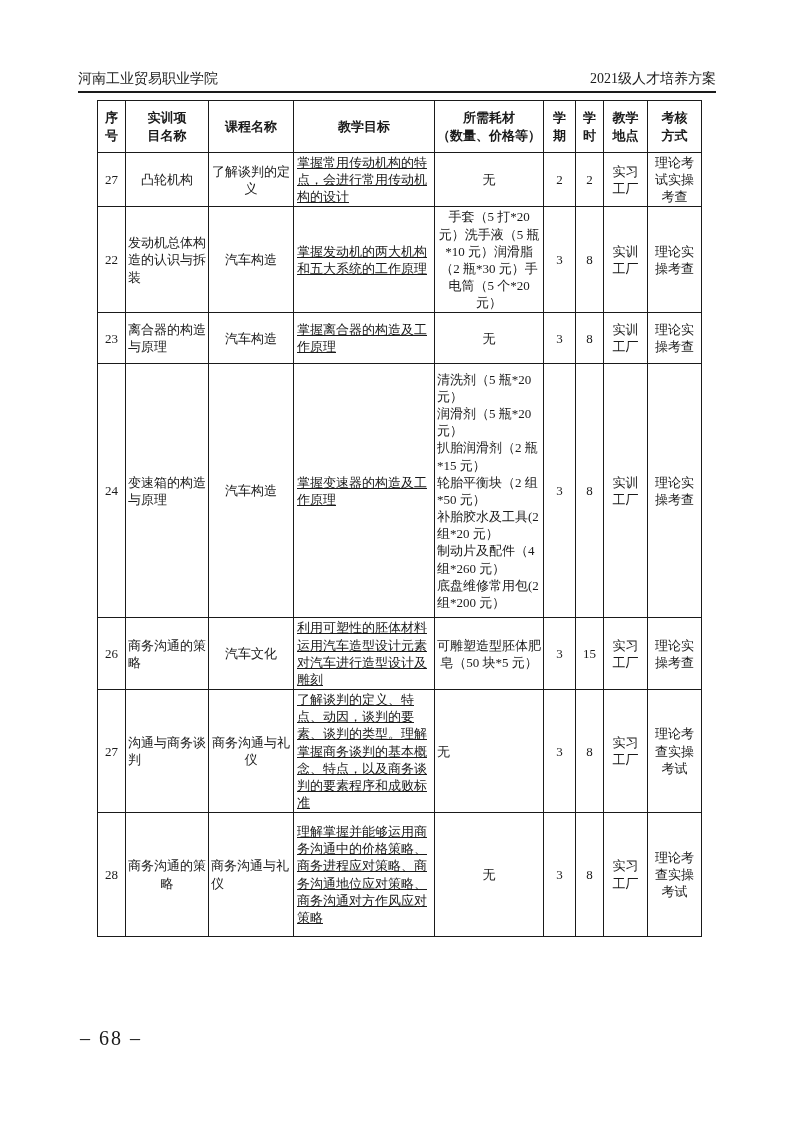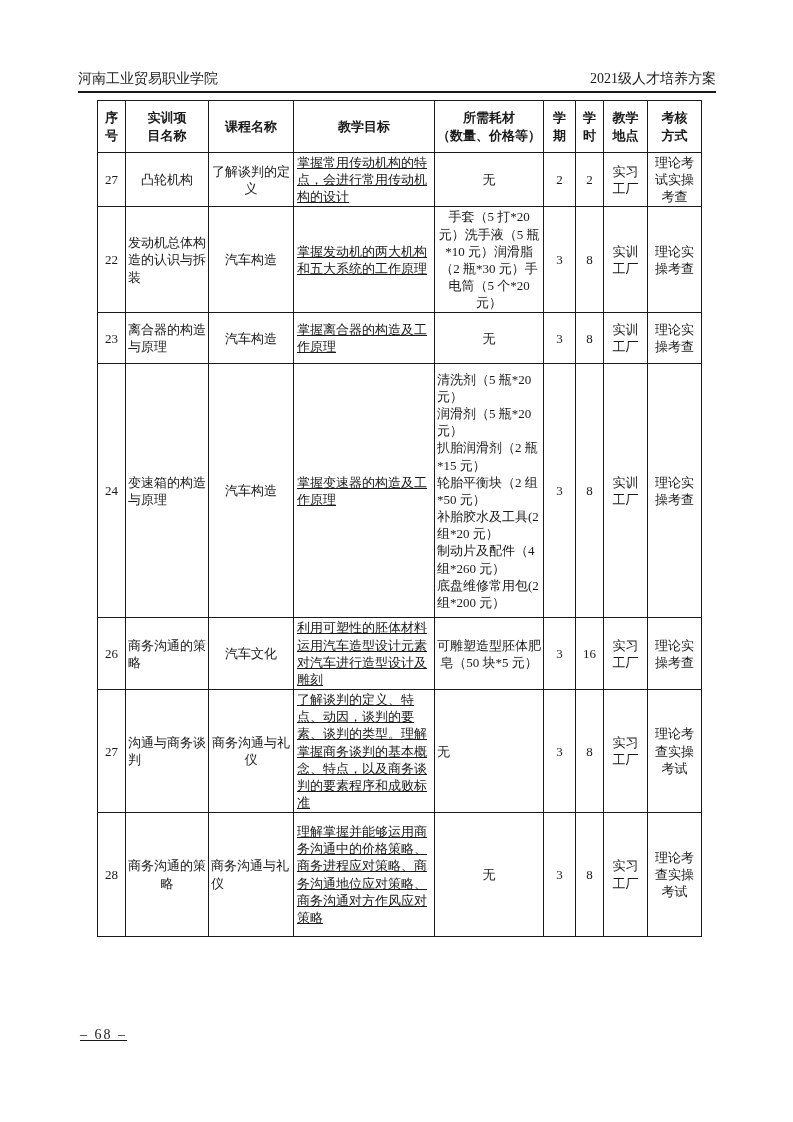--- a/index.html
+++ b/index.html
@@ -62,23 +62,22 @@
 
   td.col-goal { text-align: left; padding: 1px 3px; text-decoration: underline; }
 
   tbody tr:nth-child(4) td.col-consumables,
   tbody tr:nth-child(6) td.col-consumables { text-align: left; }
 
   
   .page-footer {
     position: absolute;
     left: 80px; top: 1027px;
-    font-size: 14px;
+    font-size: 20px;
     letter-spacing: 2px;
-    text-decoration: underline;
   }
 </style>
 </head>
 <body>
 
 <div class="page">
 
   <div class="running-head">
     <span>河南工业贸易职业学院</span>
     <span>2021级人才培养方案</span>
@@ -171,21 +170,21 @@
 工厂</td>
     <td class="col-assessment">理论实操考查</td>
   </tr>
         <tr>
     <td class="col-no">26</td>
     <td class="col-project">商务沟通的策略</td>
     <td class="col-course">汽车文化</td>
     <td class="col-goal">利用可塑性的胚体材料运用汽车造型设计元素对汽车进行造型设计及雕刻</td>
     <td class="col-consumables">可雕塑造型胚体肥皂（50 块*5 元）</td>
     <td class="col-semester">3</td>
-    <td class="col-hours">16</td>
+    <td class="col-hours">15</td>
     <td class="col-location">实习
 工厂</td>
     <td class="col-assessment">理论实操考查</td>
   </tr>
         <tr>
     <td class="col-no">27</td>
     <td class="col-project">沟通与商务谈判</td>
     <td class="col-course">商务沟通与礼仪</td>
     <td class="col-goal">了解谈判的定义、特点、动因，谈判的要素、谈判的类型。理解掌握商务谈判的基本概念、特点，以及商务谈判的要素程序和成败标准</td>
     <td class="col-consumables">无</td>

